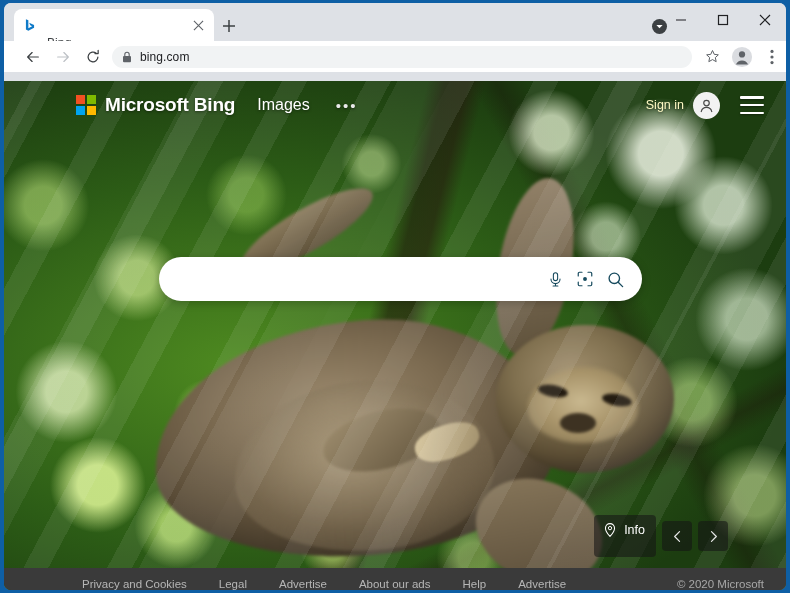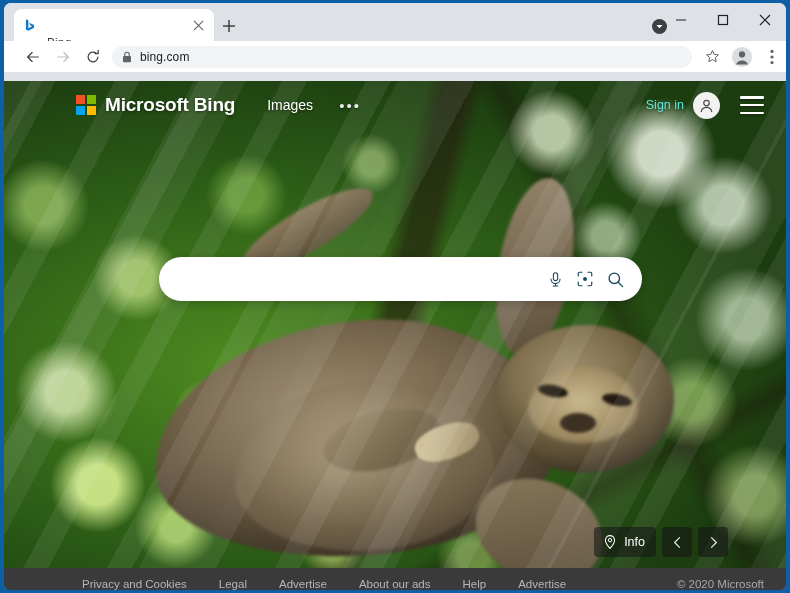--- a/index.html
+++ b/index.html
@@ -332,22 +332,22 @@
   #bing-wordmark {
     margin-left: 9px;
     font-size: 19px;
     font-weight: 600;
     color: #ffffff;
     letter-spacing: -.2px;
     text-shadow: 0 1px 3px rgba(0,0,0,.45);
     white-space: nowrap;
   }
   #nav-images {
-    margin-left: 32px;
-    font-size: 14px;
+    margin-left: 22px;
+    font-size: 16px;
     color: #ffffff;
     text-shadow: 0 1px 3px rgba(0,0,0,.5);
     cursor: pointer;
     white-space: nowrap;
   }
   #nav-more {
     margin-left: 26px;
     font-size: 15px;
     color: #e9e9e9;
     letter-spacing: 2px;
@@ -355,21 +355,21 @@
     text-shadow: 0 1px 3px rgba(0,0,0,.5);
   }
   #header-right {
     margin-left: auto;
     display: flex;
     align-items: center;
     padding-right: 22px;
   }
   #signin-label {
     font-size: 12.5px;
-    color: #5eead4;
+    color: #fef9c3;
     margin-right: 9px;
     text-shadow: 0 1px 3px rgba(0,0,0,.5);
     cursor: pointer;
     white-space: nowrap;
   }
   #avatar {
     width: 27px; height: 27px;
     border-radius: 50%;
     background: #f2f2f2;
     display: flex; align-items: center; justify-content: center;
@@ -431,21 +431,21 @@
     align-items: center;
     gap: 6px;
     z-index: 6;
   }
   #info-btn {
     height: 30px;
     background: rgba(20,20,20,.58);
     border-radius: 4px;
     display: flex;
     align-items: center;
-    padding: 0 11px 0 8px;
+    padding: 0 11px 12px 8px;
     gap: 6px;
     cursor: pointer;
   }
   #info-label {
     font-size: 12.5px;
     color: #ffffff;
   }
   .arrow-btn {
     width: 30px; height: 30px;
     background: rgba(20,20,20,.58);

